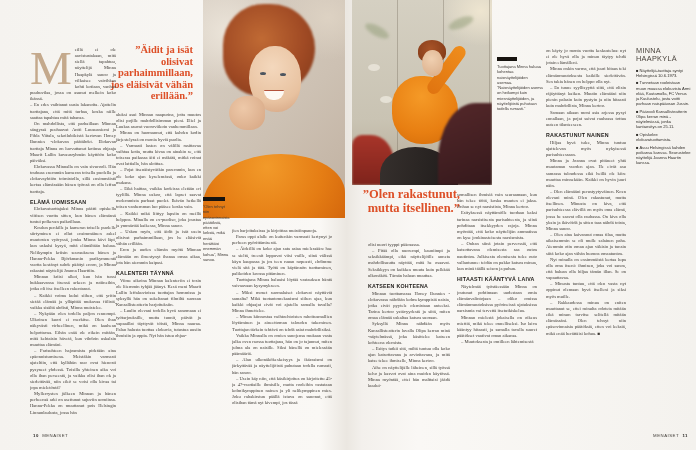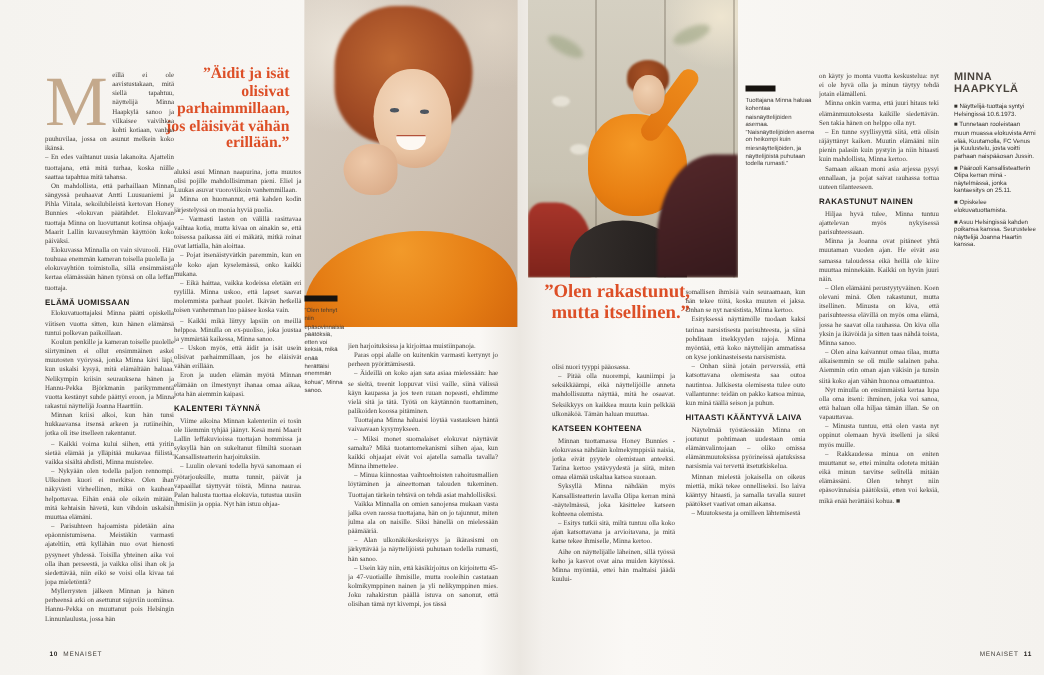--- a/index.html
+++ b/index.html
@@ -21,21 +21,21 @@
   .pq-right{left:358px;top:187px;width:102px;font-size:12.5px;line-height:14.2px;}
   .caption{position:absolute;font-family:"Liberation Sans",sans-serif;font-size:4px;line-height:5.3px;
     color:#3c3834;text-align:left;}
   .cap-bar{background:#17130f;height:3.5px;margin-bottom:3.5px;}
   .cap-left{left:203px;top:197px;width:26px;}
   .cap-left .cap-bar{width:22px;}
   .cap-right{left:497px;top:57px;width:47px;}
   .cap-right .cap-bar{width:20px;}
   
   .sidebar{position:absolute;left:636px;top:47px;width:55px;font-family:"Liberation Sans",sans-serif;}
-  .sidebar-title{font-size:7.3px;line-height:7.8px;font-weight:bold;color:#4a443d;letter-spacing:.3px;margin-bottom:5px;white-space:pre-line;}
+  .sidebar-title{font-size:7.3px;line-height:7.8px;font-weight:normal;color:#4a443d;letter-spacing:.3px;margin-bottom:5px;white-space:pre-line;}
   .fact{margin:0 0 2.5px;font-size:4.1px;line-height:5.15px;color:#33302c;text-align:left;text-indent:0;}
   
   .footer{position:absolute;top:433px;font-family:"Liberation Sans",sans-serif;font-size:4.3px;
     color:#45413c;letter-spacing:.5px;}
   .footer b{color:#221f1c;}
   .footer-left{left:33px;}
   .footer-right{left:642px;width:46px;text-align:right;}
   
   .photo{position:absolute;overflow:hidden;}
   .photo div{position:absolute;}

